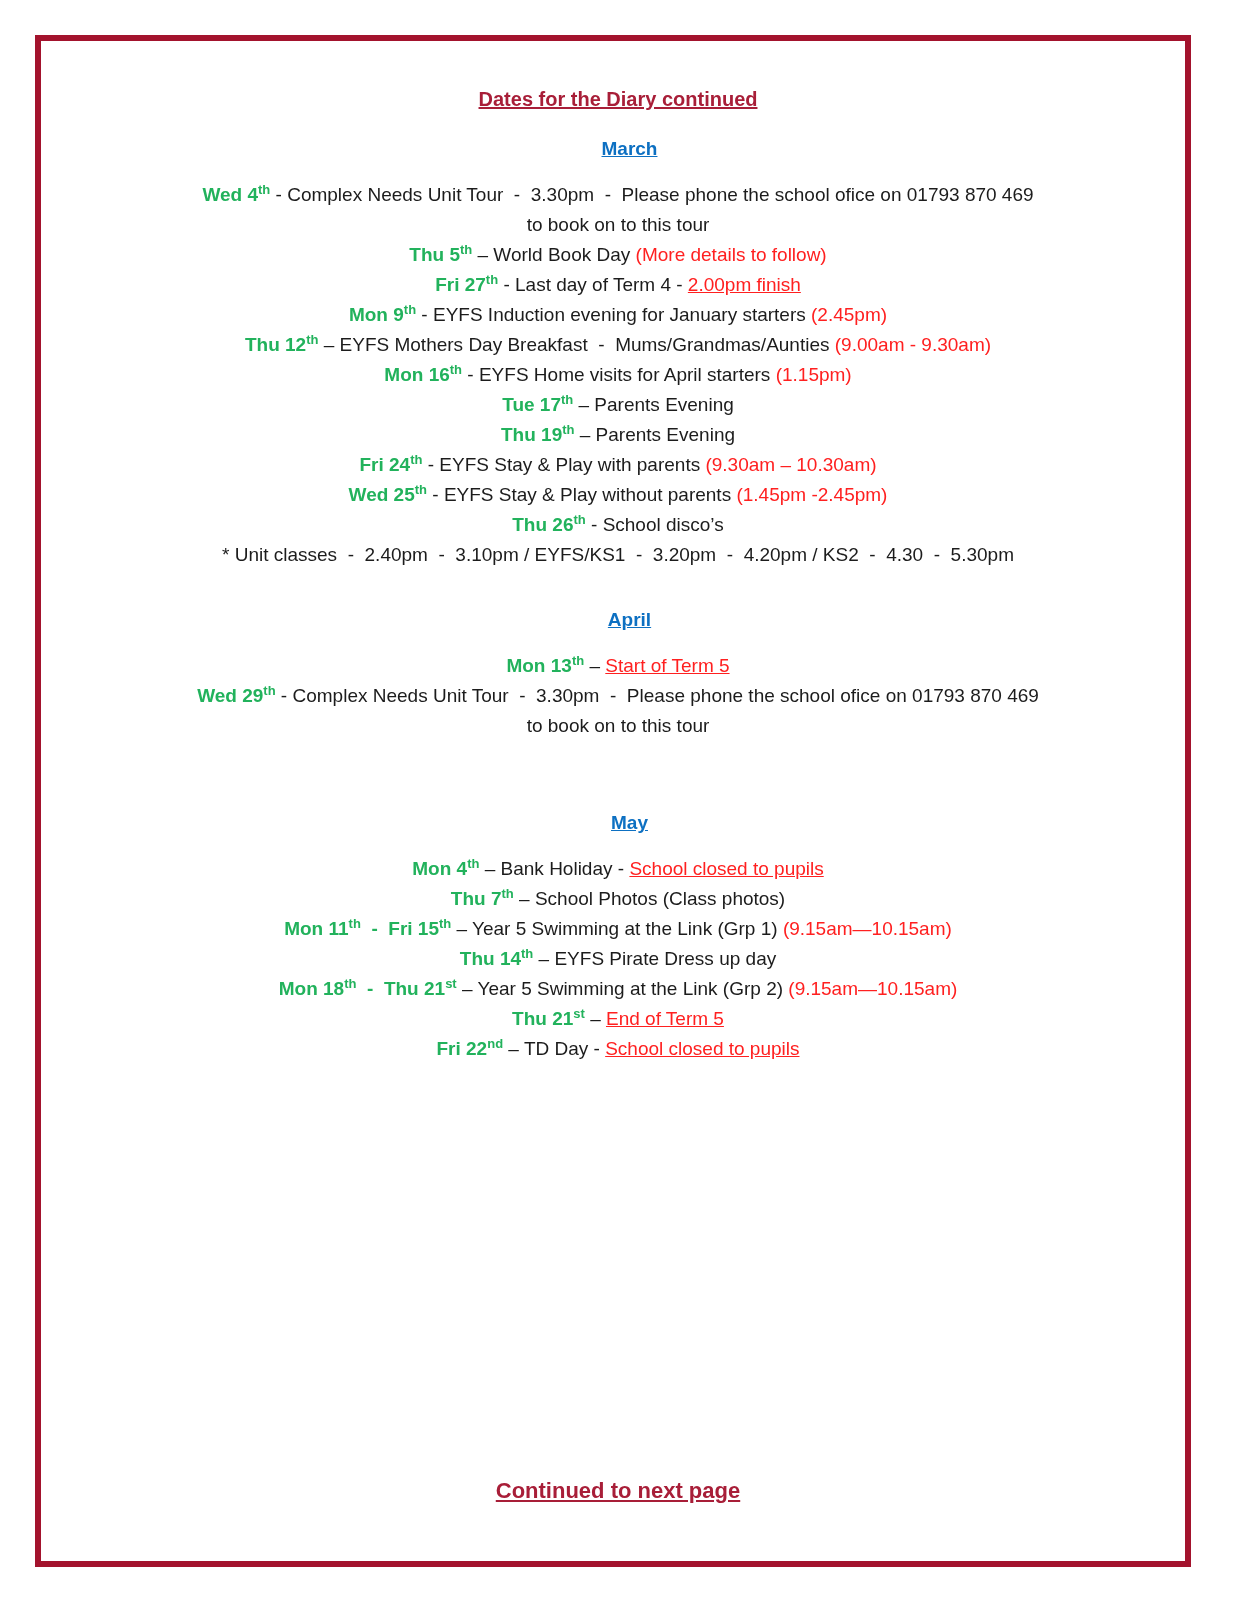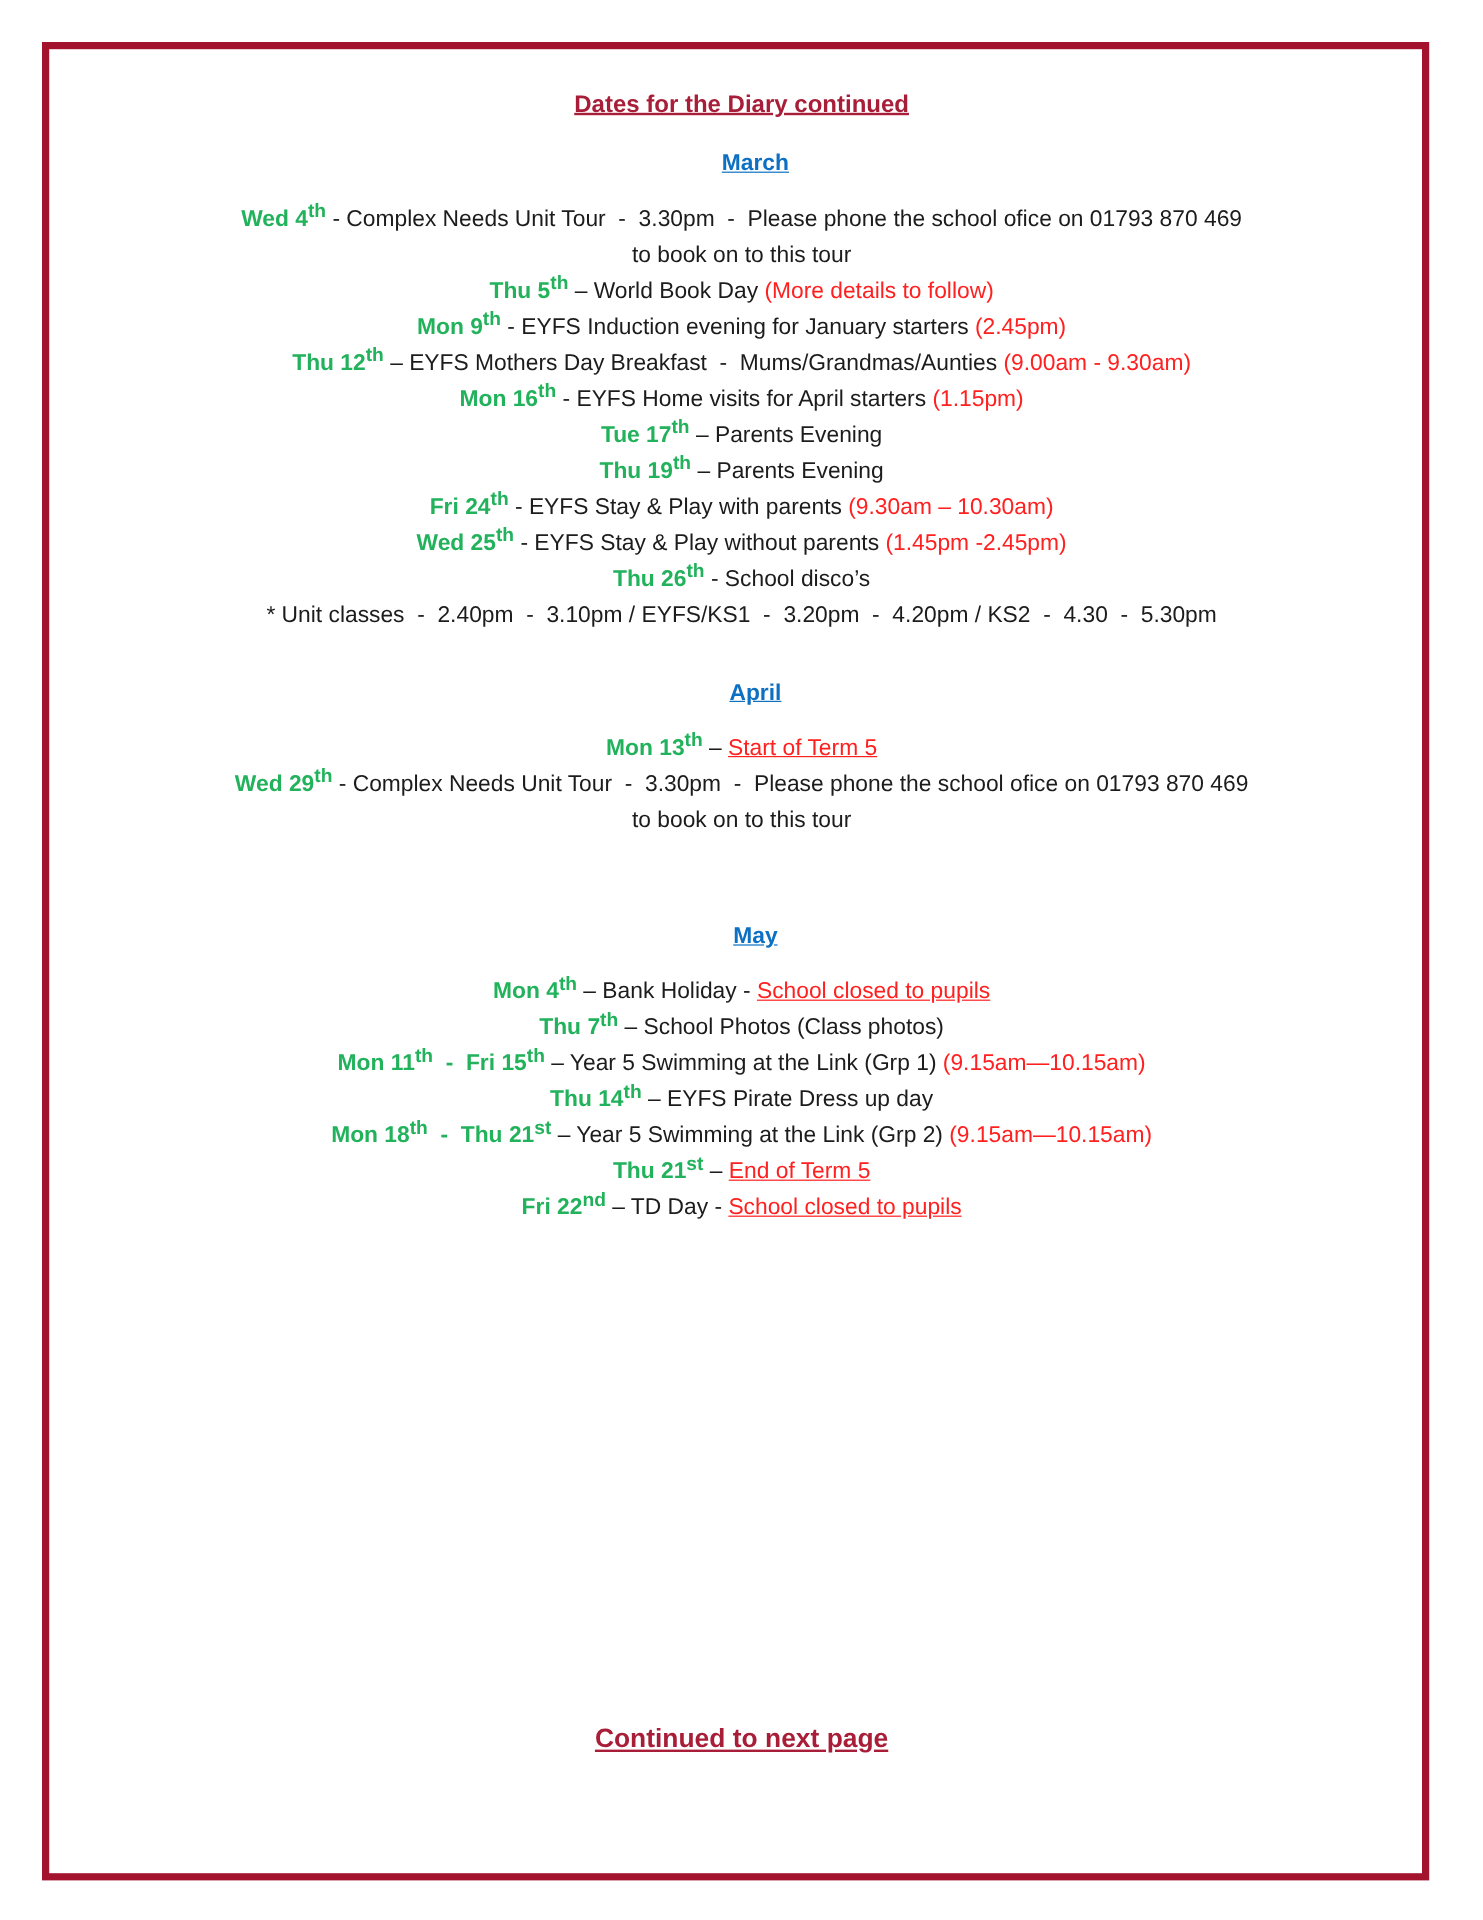--- a/index.html
+++ b/index.html
@@ -7,21 +7,21 @@
     width:1236px;height:1600px;position:relative;background:#ffffff;
     font-family:"Liberation Sans",sans-serif;
     overflow:hidden;
   }
   .page-border{
     position:absolute;left:35px;top:35px;right:45px;bottom:33px;
     border:6px solid var(--border-red);
     pointer-events:none;
   }
   .content{
-    position:absolute;left:0;top:4px;width:1236px;
+    position:absolute;left:0;top:16px;width:1236px;
     padding-top:70px;
     text-align:center;
     color:var(--black);
   }
   .page-title{
     font-size:20px;font-weight:bold;color:var(--dark-red);
     text-decoration:underline;line-height:26px;
   }
   .section{margin-top:0;}
   #sections > .section:nth-child(1){margin-top:24px;}
@@ -29,21 +29,21 @@
   #sections > .section:nth-child(3){margin-top:69px;}
   .section-heading{
     font-size:19px;font-weight:bold;color:var(--blue);
     text-decoration:underline;line-height:26px;margin-left:23px;
   }
   .lines{margin-top:18px;}
   .event-line{
     font-size:19px;line-height:30px;white-space:pre-wrap;
   }
   .event-line sup{
-    font-size:16px;line-height:0;margin-top:40px;
+    font-size:13px;line-height:0;margin-top:40px;
   }
   .c-green{color:var(--green);font-weight:bold;}
   .c-red{color:var(--red);}
   .c-black{color:var(--black);}
   .u{text-decoration:underline;}
   .page-footer{
     margin-top:414px;
     font-size:22px;font-weight:bold;color:var(--dark-red);
     text-decoration:underline;line-height:26px;
   }
@@ -55,20 +55,21 @@
 
 <div class="content">
   <div class="page-title">Dates for the Diary continued</div>
   <div id="sections">
       <div class="section">
         <div class="section-heading">March</div>
         <div class="lines">
           <div class="event-line"><span class="c-green">Wed 4</span><sup class="c-green">th</sup><span class="c-black"> - Complex Needs Unit Tour  -  3.30pm  -  Please phone the school oﬁce on 01793 870 469</span></div>
           <div class="event-line"><span class="c-black">to book on to this tour</span></div>
           <div class="event-line"><span class="c-green">Thu 5</span><sup class="c-green">th</sup><span class="c-black"> – World Book Day </span><span class="c-red">(More details to follow)</span></div>
+          <div class="event-line"><span class="c-green">Fri 27</span><sup class="c-green">th</sup><span class="c-black"> - Last day of Term 4 - </span><span class="c-red u">2.00pm finish</span></div>
           <div class="event-line"><span class="c-green">Mon 9</span><sup class="c-green">th</sup><span class="c-black"> - EYFS Induction evening for January starters </span><span class="c-red">(2.45pm)</span></div>
           <div class="event-line"><span class="c-green">Thu 12</span><sup class="c-green">th</sup><span class="c-black"> – EYFS Mothers Day Breakfast  -  Mums/Grandmas/Aunties </span><span class="c-red">(9.00am - 9.30am)</span></div>
           <div class="event-line"><span class="c-green">Mon 16</span><sup class="c-green">th</sup><span class="c-black"> - EYFS Home visits for April starters </span><span class="c-red">(1.15pm)</span></div>
           <div class="event-line"><span class="c-green">Tue 17</span><sup class="c-green">th</sup><span class="c-black"> – Parents Evening</span></div>
           <div class="event-line"><span class="c-green">Thu 19</span><sup class="c-green">th</sup><span class="c-black"> – Parents Evening</span></div>
           <div class="event-line"><span class="c-green">Fri 24</span><sup class="c-green">th</sup><span class="c-black"> - EYFS Stay &amp; Play with parents </span><span class="c-red">(9.30am – 10.30am)</span></div>
           <div class="event-line"><span class="c-green">Wed 25</span><sup class="c-green">th</sup><span class="c-black"> - EYFS Stay &amp; Play without parents </span><span class="c-red">(1.45pm -2.45pm)</span></div>
           <div class="event-line"><span class="c-green">Thu 26</span><sup class="c-green">th</sup><span class="c-black"> - School disco’s</span></div>
           <div class="event-line"><span class="c-black">* Unit classes  -  2.40pm  -  3.10pm / EYFS/KS1  -  3.20pm  -  4.20pm / KS2  -  4.30  -  5.30pm</span></div>
         </div>

